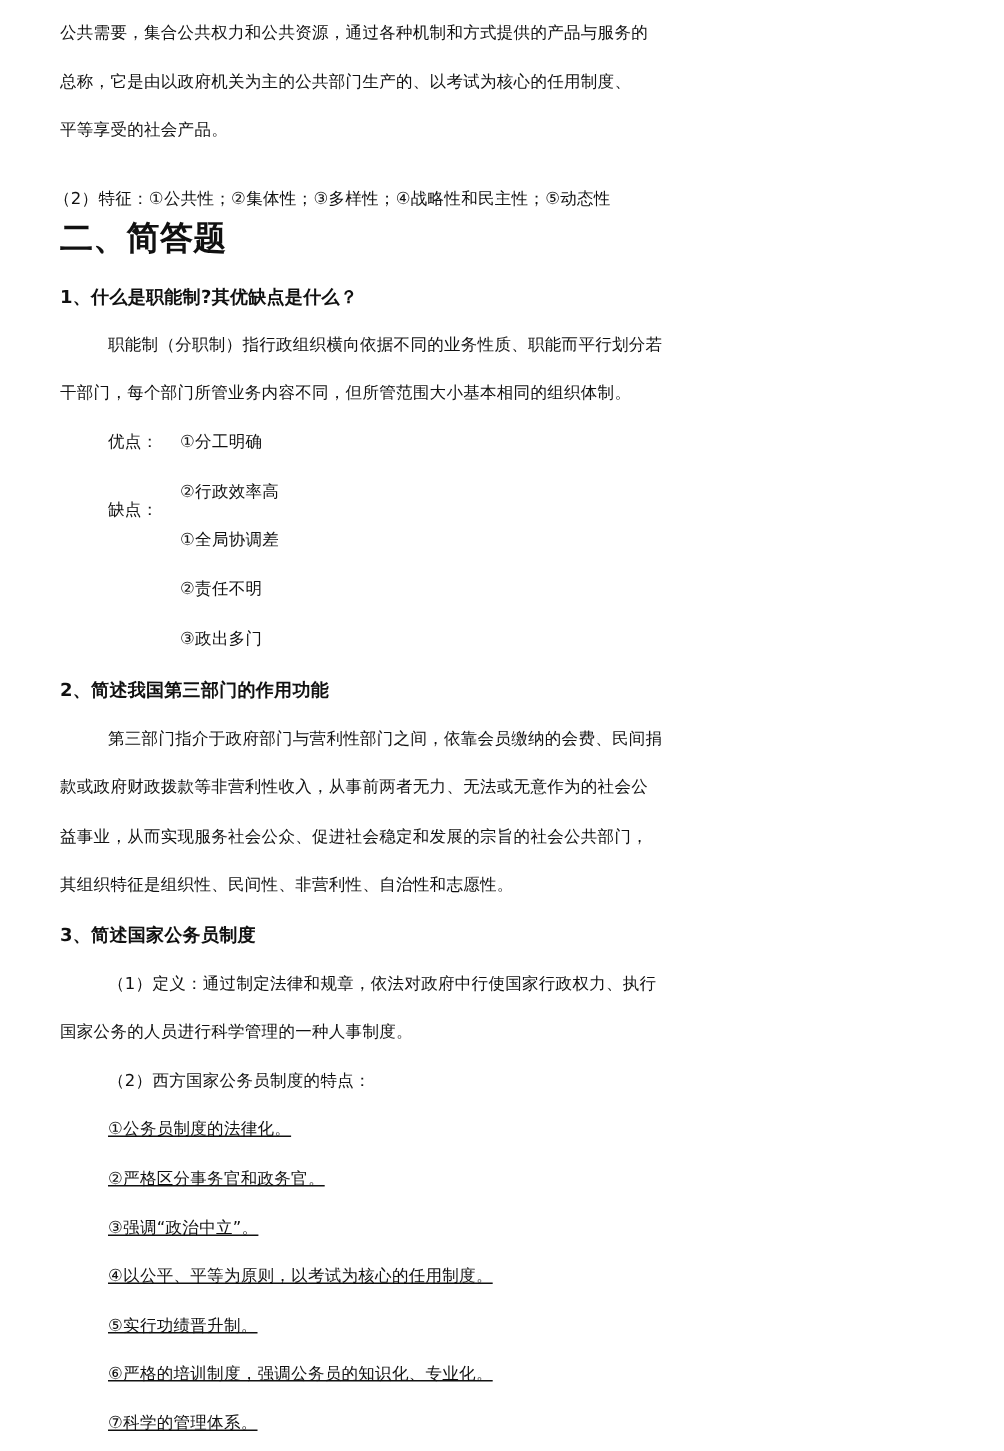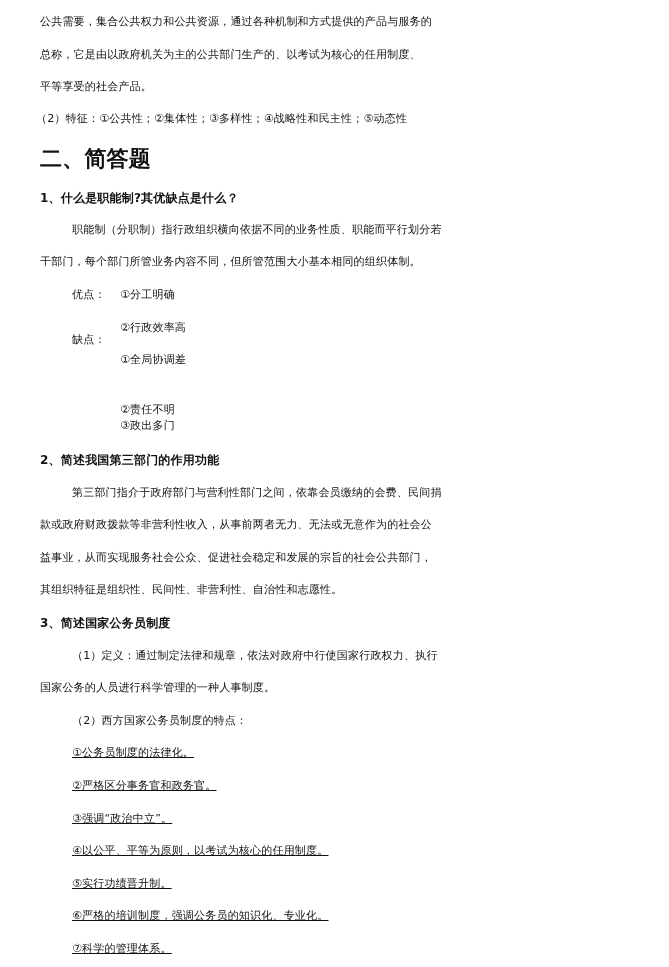--- a/index.html
+++ b/index.html
@@ -12,33 +12,33 @@
   .indent2 { left: 120px; }
   .indent3 { left: 72px; text-decoration: underline; }
 </style>
 </head>
 <body>
 
 <div>
   <div class="line" style="top:12px">公共需要，集合公共权力和公共资源，通过各种机制和方式提供的产品与服务的</div>
   <div class="line" style="top:45px">总称，它是由以政府机关为主的公共部门生产的、以考试为核心的任用制度、</div>
   <div class="line" style="top:77px">平等享受的社会产品。</div>
-  <div class="line" style="top:109px; left:36px">（2）特征：①公共性；②集体性；③多样性；④战略性和民主性；⑤动态性</div>
+  <div class="line" style="top:123px; left:36px">（2）特征：①公共性；②集体性；③多样性；④战略性和民主性；⑤动态性</div>
 
   <div class="line h2" style="top:146px">二、简答题</div>
 
   <div class="line h3" style="top:188px">1、什么是职能制?其优缺点是什么？</div>
   <div class="line indent" style="top:220px">职能制（分职制）指行政组织横向依据不同的业务性质、职能而平行划分若</div>
   <div class="line" style="top:252px">干部门，每个部门所管业务内容不同，但所管范围大小基本相同的组织体制。</div>
   <div class="line indent" style="top:285px">优点：</div>
   <div class="line indent2" style="top:285px">①分工明确</div>
   <div class="line indent2" style="top:318px">②行政效率高</div>
   <div class="line indent" style="top:330px">缺点：</div>
   <div class="line indent2" style="top:350px">①全局协调差</div>
-  <div class="line indent2" style="top:400px">②责任不明</div>
+  <div class="line indent2" style="top:383px">②责任不明</div>
   <div class="line indent2" style="top:416px">③政出多门</div>
 
   <div class="line h3" style="top:450px">2、简述我国第三部门的作用功能</div>
   <div class="line indent" style="top:483px">第三部门指介于政府部门与营利性部门之间，依靠会员缴纳的会费、民间捐</div>
   <div class="line" style="top:515px">款或政府财政拨款等非营利性收入，从事前两者无力、无法或无意作为的社会公</div>
   <div class="line" style="top:548px">益事业，从而实现服务社会公众、促进社会稳定和发展的宗旨的社会公共部门，</div>
   <div class="line" style="top:580px">其组织特征是组织性、民间性、非营利性、自治性和志愿性。</div>
 
   <div class="line h3" style="top:613px">3、简述国家公务员制度</div>
   <div class="line indent" style="top:646px">（1）定义：通过制定法律和规章，依法对政府中行使国家行政权力、执行</div>

